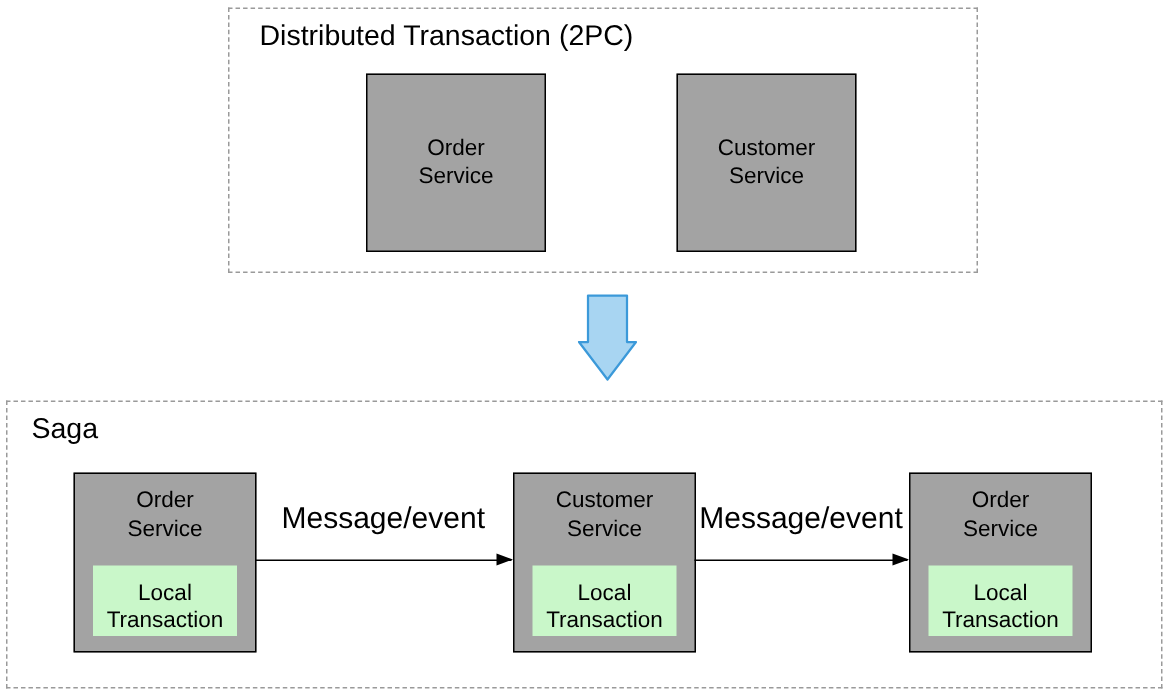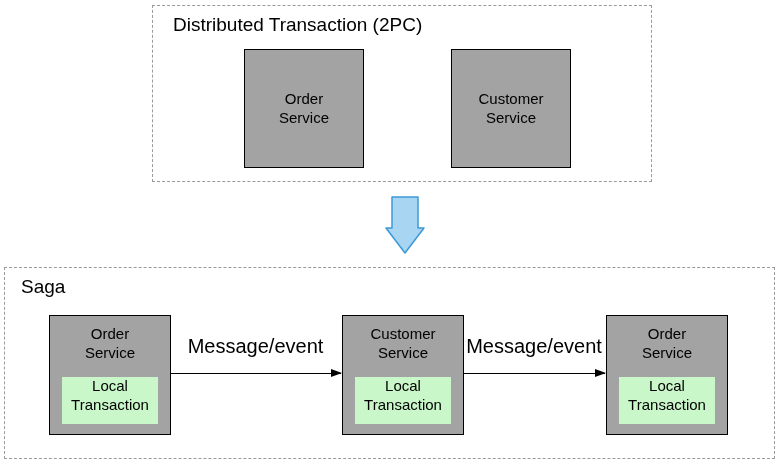--- a/index.html
+++ b/index.html
@@ -51,21 +51,21 @@
   }
   .local-box {
     position: absolute;
     left: 50%;
     transform: translateX(-50%);
     top: 61px;
     width: 96px;
     height: 47px;
     background: #c9f7c9;
     display: flex;
-    align-items: flex-start;
+    align-items: flex-end;
     justify-content: center;
     font-size: 15px;
   }
   .h-arrow {
     position: absolute;
     height: 0;
     border-top: 1.5px solid #000000;
   }
   .h-arrow .arrow-head {
     position: absolute;

